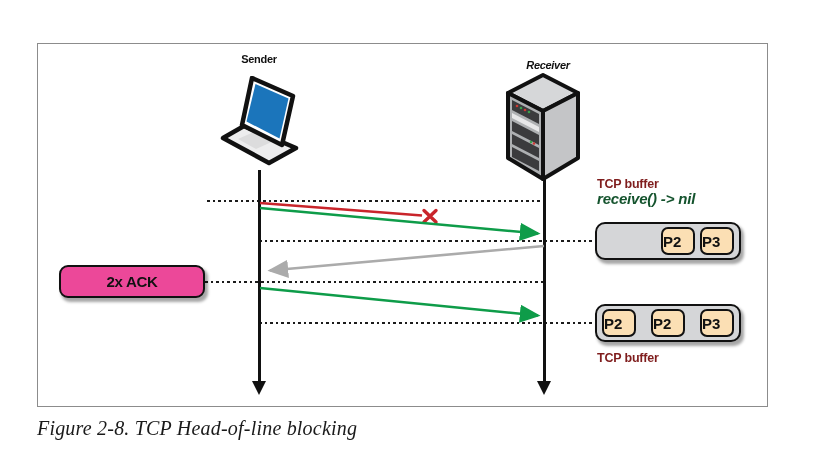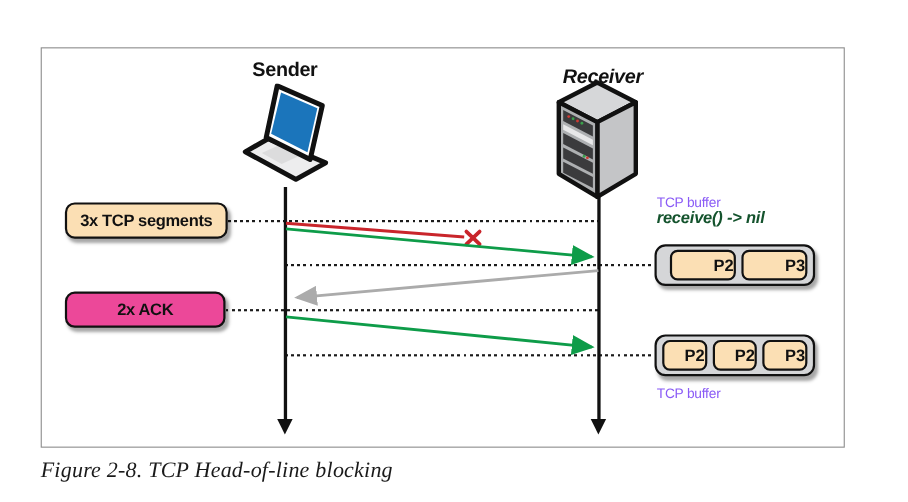--- a/index.html
+++ b/index.html
@@ -3,43 +3,43 @@
 <meta charset="utf-8">
 <style>
   html,body{margin:0;padding:0;background:#ffffff;}
   body{width:825px;height:456px;position:relative;font-family:"Liberation Sans",sans-serif;-webkit-font-smoothing:antialiased;}
 
   
   .figure{position:absolute;left:37px;top:43px;width:731px;height:364px;border:1.5px solid #8c8c8c;background:#fff;box-sizing:border-box;}
   .abs{position:absolute;}
 
   
-  .toplabel{font-size:18px;font-weight:700;color:#111;letter-spacing:-0.3px;transform:translateX(-50%);white-space:nowrap;}
+  .toplabel{font-size:11px;font-weight:700;color:#111;letter-spacing:-0.3px;transform:translateX(-50%);white-space:nowrap;}
 
   
   .vline{width:3px;background:#111;z-index:3;}
   .varrow{width:0;height:0;border-left:7px solid transparent;border-right:7px solid transparent;border-top:14px solid #111;z-index:3;}
 
   
   .dotted{height:2.6px;background-image:repeating-linear-gradient(90deg,#1b1b1b 0 2.6px,transparent 2.6px 5.6px);z-index:2;}
 
   
   .evbox{box-sizing:border-box;border:2.6px solid #111;border-radius:9px;display:flex;align-items:center;justify-content:center;
          font-size:15px;font-weight:700;color:#111;letter-spacing:-0.3px;z-index:6;
          box-shadow:2.5px 3.5px 3px rgba(0,0,0,.35);}
   .tan{background:#fbdfb4;}
   .blue{background:#ec4899;}
 
   
   .buffer{box-sizing:border-box;background:#d5d6d8;border:2.6px solid #111;border-radius:10px;display:flex;align-items:center;
           gap:5px;padding:4px 5px;z-index:6;box-shadow:2.5px 3.5px 3px rgba(0,0,0,.35);}
   .buffer.right{justify-content:flex-end;}
-  .packet{box-sizing:border-box;width:60px;height:28px;background:#fbdfb4;border:2.2px solid #111;border-radius:7px;
-          display:flex;align-items:center;justify-content:flex-end;font-size:15px;font-weight:700;color:#111;}
-  .buflabel{font-size:12.5px;font-weight:400;color:#8b5cf6;letter-spacing:-0.2px;}
+  .packet{box-sizing:border-box;width:34px;height:28px;background:#fbdfb4;border:2.2px solid #111;border-radius:7px;
+          display:flex;align-items:center;justify-content:flex-start;font-size:15px;font-weight:700;color:#111;}
+  .buflabel{font-size:12.5px;font-weight:700;color:#7f1d1d;letter-spacing:-0.2px;}
   .recv{font-size:15px;font-weight:700;font-style:italic;color:#14532d;letter-spacing:-0.2px;white-space:nowrap;}
 
   
   .arrows{position:absolute;left:0;top:0;z-index:4;pointer-events:none;}
 
   
   .caption{position:absolute;left:37px;top:417px;font-family:"Liberation Serif",serif;font-style:italic;
            font-size:20px;color:#1a1a1a;letter-spacing:0.2px;}
 </style>
 </head>
@@ -93,23 +93,20 @@
         <polygon points="0 0, 8 3.5, 0 7" fill="#ababab"></polygon>
       </marker>
     </defs>
     <line x1="222" y1="159" x2="384" y2="171.5" stroke="#c9252b" stroke-width="2.6"></line>
     <path d="M386,166.5 L398,178 M398,166.5 L386,178" stroke="#c9252b" stroke-width="3.4" stroke-linecap="round" fill="none"></path>
     <line x1="222" y1="164" x2="500" y2="189.5" stroke="#0e9c49" stroke-width="2.6" marker-end="url(#arrG)"></line>
     <line x1="506" y1="202" x2="232" y2="226.5" stroke="#ababab" stroke-width="2.6" marker-end="url(#arrGray)"></line>
     <line x1="222" y1="244" x2="500" y2="271.5" stroke="#0e9c49" stroke-width="2.6" marker-end="url(#arrG)"></line>
   </svg>
 
-  <div class="abs evbox tan" style="left:21px;top:140px;width:148px;height:33px;">
-    <span>3x TCP segments</span>
-  </div>
   <div class="abs evbox blue" style="left:21px;top:221px;width:146px;height:33px;">
     <span>2x ACK</span>
   </div>
 
   <div class="abs buflabel" style="left:559px;top:133px;">TCP buffer</div>
   <div class="abs recv" style="left:559px;top:146px;">receive() -&gt; nil</div>
   <div class="abs buffer right" style="left:557px;top:178px;width:146px;height:38px;">
     <div class="packet">
         <span>P2</span>
       </div>

